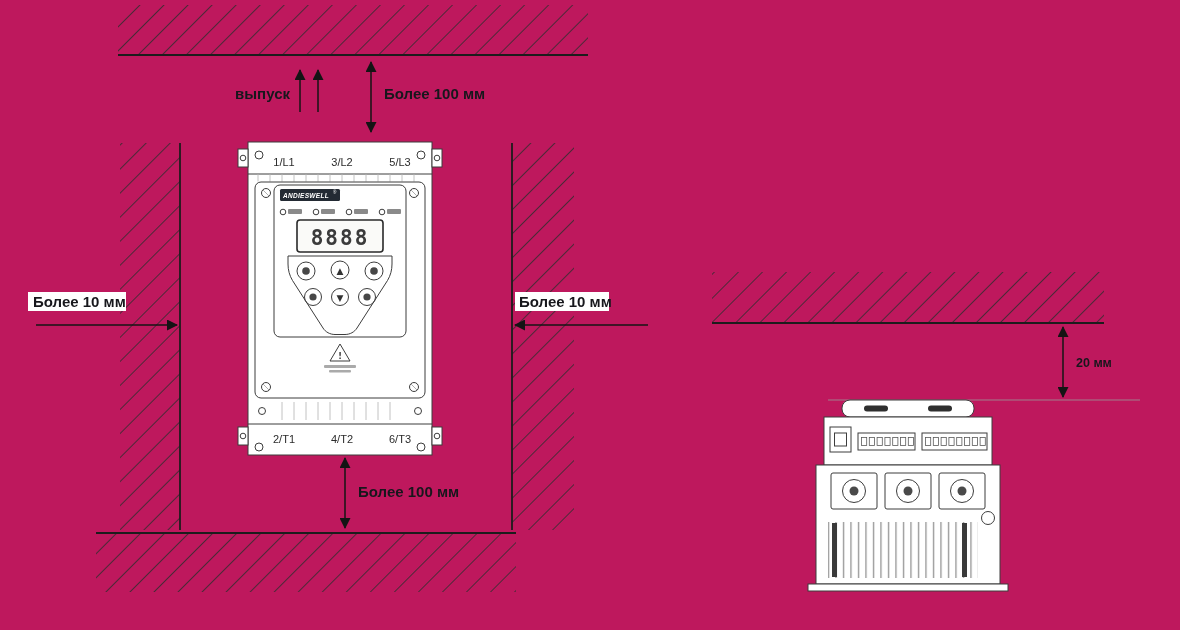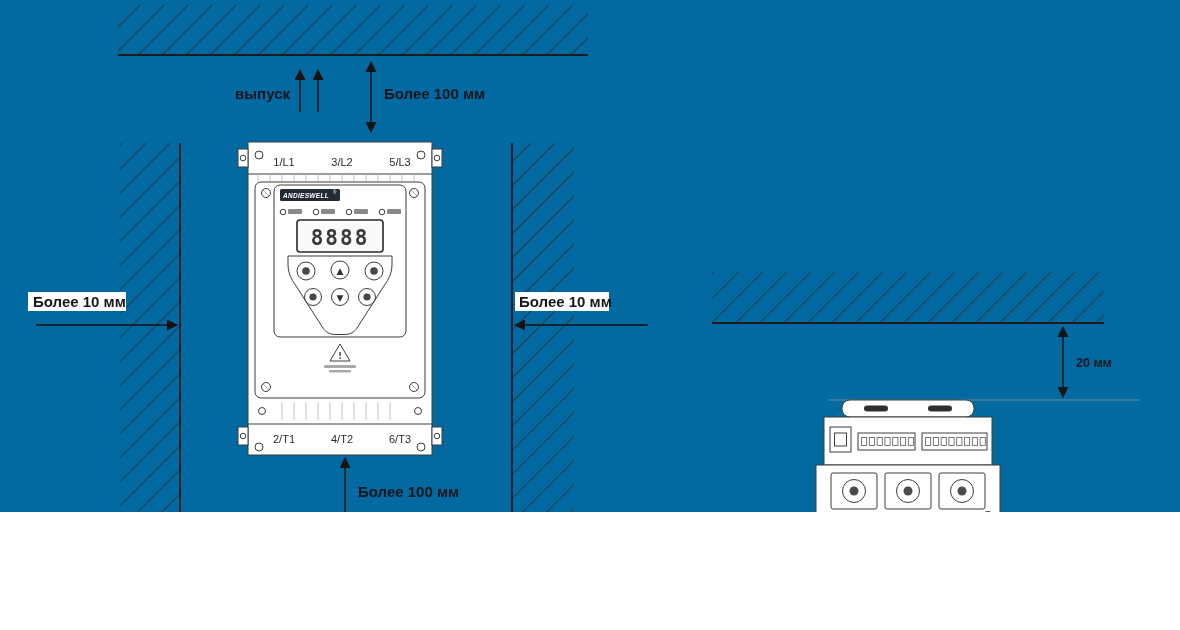--- a/index.html
+++ b/index.html
@@ -1,16 +1,16 @@
 <!DOCTYPE html>
 <html><head>
 <meta charset="utf-8">
 <style>
   html,body{margin:0;padding:0;background:#ffffff;}
-  .stage{position:relative;width:1180px;height:512px;background:#0369a1;overflow:hidden;
+  .stage{position:relative;width:1180px;height:630px;background:#be185d;overflow:hidden;
          font-family:"Liberation Sans","DejaVu Sans",sans-serif;}
   svg{position:absolute;left:0;top:0;}
   .wall{stroke:#1c1c1c;stroke-width:1.8;fill:none;}
   .dim{stroke:#141414;stroke-width:1.5;fill:none;}
   .dev{stroke:#3d3d3d;stroke-width:1;fill:#ffffff;}
   .devn{stroke:#3d3d3d;stroke-width:1;fill:none;}
   .thin{stroke:#9a9a9a;stroke-width:0.8;fill:none;}
   .pin{stroke:#5a5a5a;stroke-width:0.8;fill:#ffffff;}
   .lbl{font-family:"Liberation Sans","DejaVu Sans",sans-serif;font-size:15px;font-weight:600;fill:#17171c;}
   .lbl-sm{font-family:"Liberation Sans","DejaVu Sans",sans-serif;font-size:12.5px;font-weight:600;fill:#17171c;}

